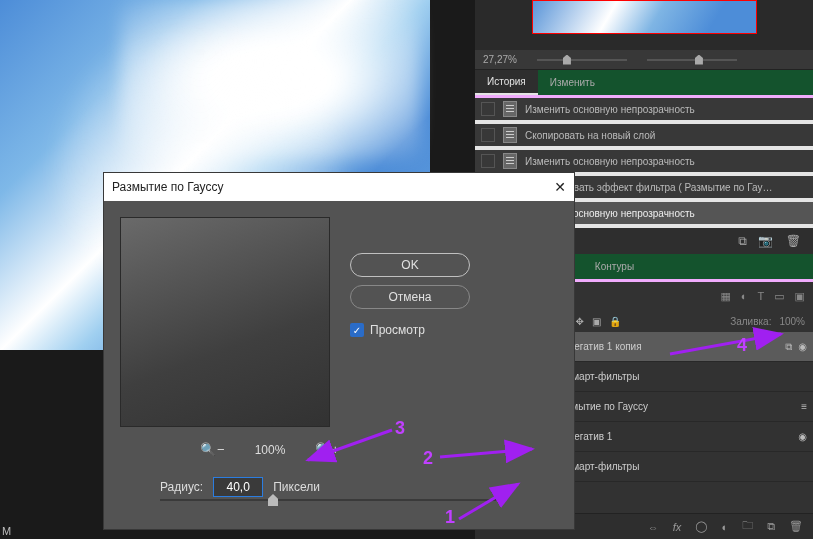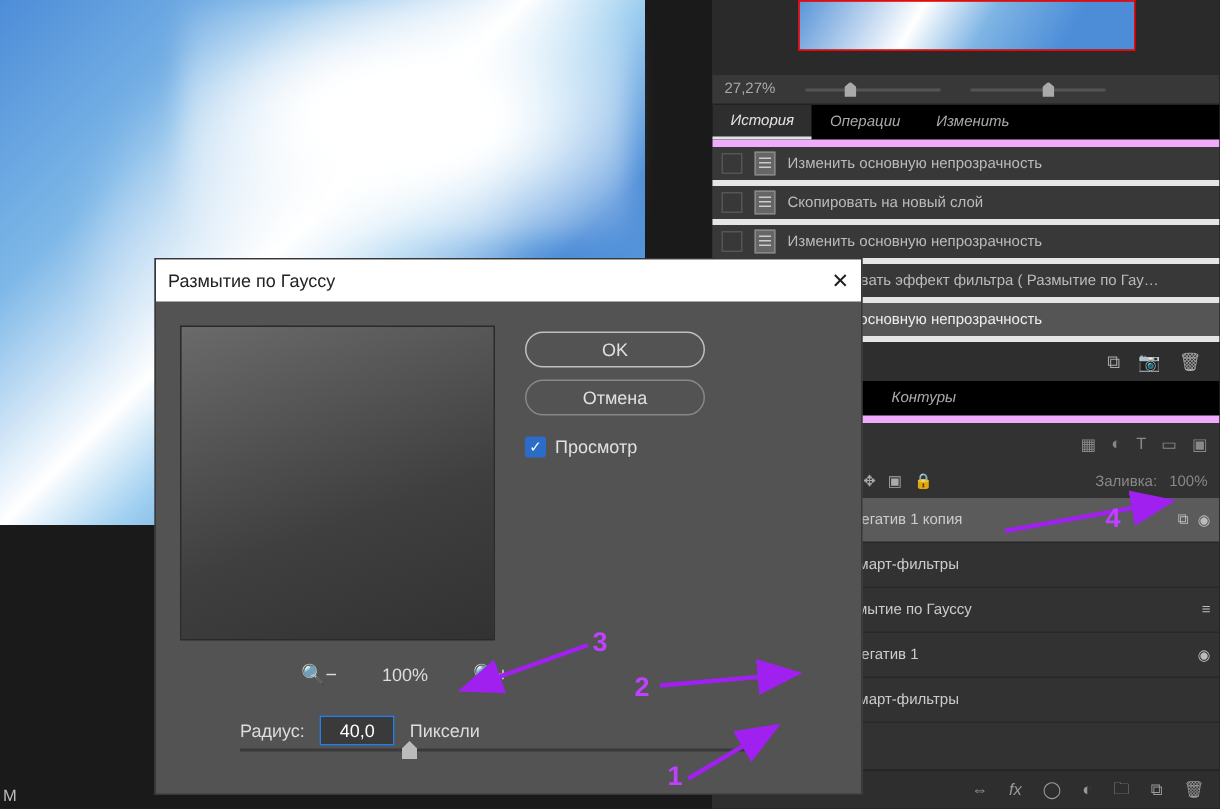--- a/index.html
+++ b/index.html
@@ -14,40 +14,40 @@
   background: radial-gradient(ellipse, #fff 30%, rgba(255,255,255,0.5) 60%, transparent); filter: blur(8px);}
 
 
 .dialog { position: absolute; left: 103px; top: 172px; width: 472px; height: 358px; background: #535353; border: 1px solid #383838; z-index: 10; }
 .dialog-titlebar { height: 28px; background: #fff; display: flex; align-items: center; padding: 0 8px; color: #222; font-size: 12px; }
 .dialog-close { margin-left: auto; font-size: 14px; color: #222; }
 .dialog-body { display: flex; padding: 16px; gap: 20px; }
 .preview-box { width: 210px; height: 210px; background: linear-gradient(160deg, #6a6a6a, #3f3f3f 60%, #323232); border: 1px solid #2a2a2a; }
 .dialog-controls { flex: 1; display: flex; flex-direction: column; gap: 8px; padding-top: 4px; }
 .dlg-btn { width: 120px; height: 24px; border: 1px solid #888; border-radius: 12px; background: #535353; color: #e0e0e0; font-size: 12px; display: flex; align-items: center; justify-content: center; }
-.dlg-btn.primary { border-color: #c0c0c0; }
+.dlg-btn.primary { border-color: #c0c0c0; margin-top: 32px; }
 .checkbox-row { display: flex; align-items: center; gap: 6px; margin-top: 6px; color: #e0e0e0; font-size: 12px; }
 .checkbox { width: 14px; height: 14px; background: #2a6cc8; border-radius: 2px; display: flex; align-items: center; justify-content: center; color: #fff; font-size: 10px;}
 .zoom-row { position: absolute; left: 56px; bottom: 72px; width: 220px; display: flex; align-items: center; justify-content: center; gap: 30px; color: #ddd; font-size: 12px;}
 .zoom-ic { font-size: 13px; }
 .radius-row { position: absolute; left: 56px; bottom: 32px; display: flex; align-items: center; gap: 10px; color: #ddd; font-size: 12px;}
 .radius-input { width: 50px; height: 20px; background: #3a3a3a; border: 1px solid #2b7de0; color: #fff; text-align: center; font-size: 12px;}
 .slider-track { position: absolute; left: 56px; bottom: 28px; width: 340px; height: 2px; background: #3a3a3a;}
 .slider-knob { position: absolute; left: 108px; top: -5px; width: 10px; height: 12px; background: #bbb; clip-path: polygon(50% 0, 100% 40%, 100% 100%, 0 100%, 0 40%);}
 
 
 .right-area { position: absolute; right: 0; top: 0; width: 338px; height: 539px; background: #2e2e2e; display: flex; flex-direction: column; }
 .thumb-bar { height: 50px; background: #2a2a2a; display: flex; align-items: flex-start; justify-content: center; padding-top: 0;}
 .thumb { width: 225px; height: 34px; border: 1px solid #ff0000; background: linear-gradient(120deg, #5a95d8 0%, #fff 35%, #7fb5e4 55%, #4d8dd8 80%);}
 .zoom-status { height: 20px; background: #383838; display: flex; align-items: center; gap: 20px; padding: 0 8px; border-bottom: 1px solid #222; font-size: 10px; color: #aaa;}
 .thin-slider { position: relative; width: 90px; height: 2px; background: #555;}
 .thin-slider::after { content: ''; position: absolute; left: 26px; top: -4px; width: 8px; height: 10px; background: #aaa; clip-path: polygon(50% 0, 100% 35%, 100% 100%, 0 100%, 0 35%);}
 .thin-slider.s2::after { left: 48px; }
 
-.panel-tabs { height: 28px; background: #000000; display: flex; border-bottom: 5px solid #f0abfc; font-style: italic;}
+.panel-tabs { height: 28px; background: #14532d; display: flex; border-bottom: 3px solid #f0abfc;}
 .panel-tab { padding: 0 12px; display: flex; align-items: center; font-size: 10px; color: #aaa; position: relative;}
 .panel-tab.active { color: #e3e3e3; background: #2e2e2e; border-bottom: 2px solid #e3e3e3; }
 
 .history-list { background: #383838;}
 .history-item { height: 26px; display: flex; align-items: center; gap: 8px; padding: 0 6px; border-bottom: 4px solid #e5e5e5; font-size: 10px; color: #bbb;}
 .history-item.selected { background: #555; color: #eee; }
 .hist-slot { width: 14px; height: 14px; border: 1px solid #555; }
 .hist-icon { width: 14px; height: 16px; background: #666; border: 1px solid #888; position: relative;}
 .hist-icon::before { content: ''; position: absolute; left: 2px; top: 3px; width: 8px; height: 1px; background: #ccc; box-shadow: 0 3px #ccc, 0 6px #ccc;}
 .panel-iconrow { height: 26px; background: #2e2e2e; display: flex; align-items: center; justify-content: flex-end; gap: 12px; padding: 0 12px; color: #aaa; font-size: 12px;}
@@ -127,21 +127,20 @@
     <div class="thumb"></div>
   </div>
   <div class="zoom-status">
     <span>27,27%</span>
     <div class="thin-slider"></div>
     <div class="thin-slider s2"></div>
   </div>
 
   <div class="panel-tabs">
     <div class="panel-tab active">История</div>
-    <div class="panel-tab">Операции</div>
     <div class="panel-tab">Изменить</div>
   </div>
   <div class="history-list">
     <div class="history-item">
         <div class="hist-slot"></div>
         <div class="hist-icon"></div>
         <span>Изменить основную непрозрачность</span>
       </div>
     <div class="history-item">
         <div class="hist-slot"></div>

